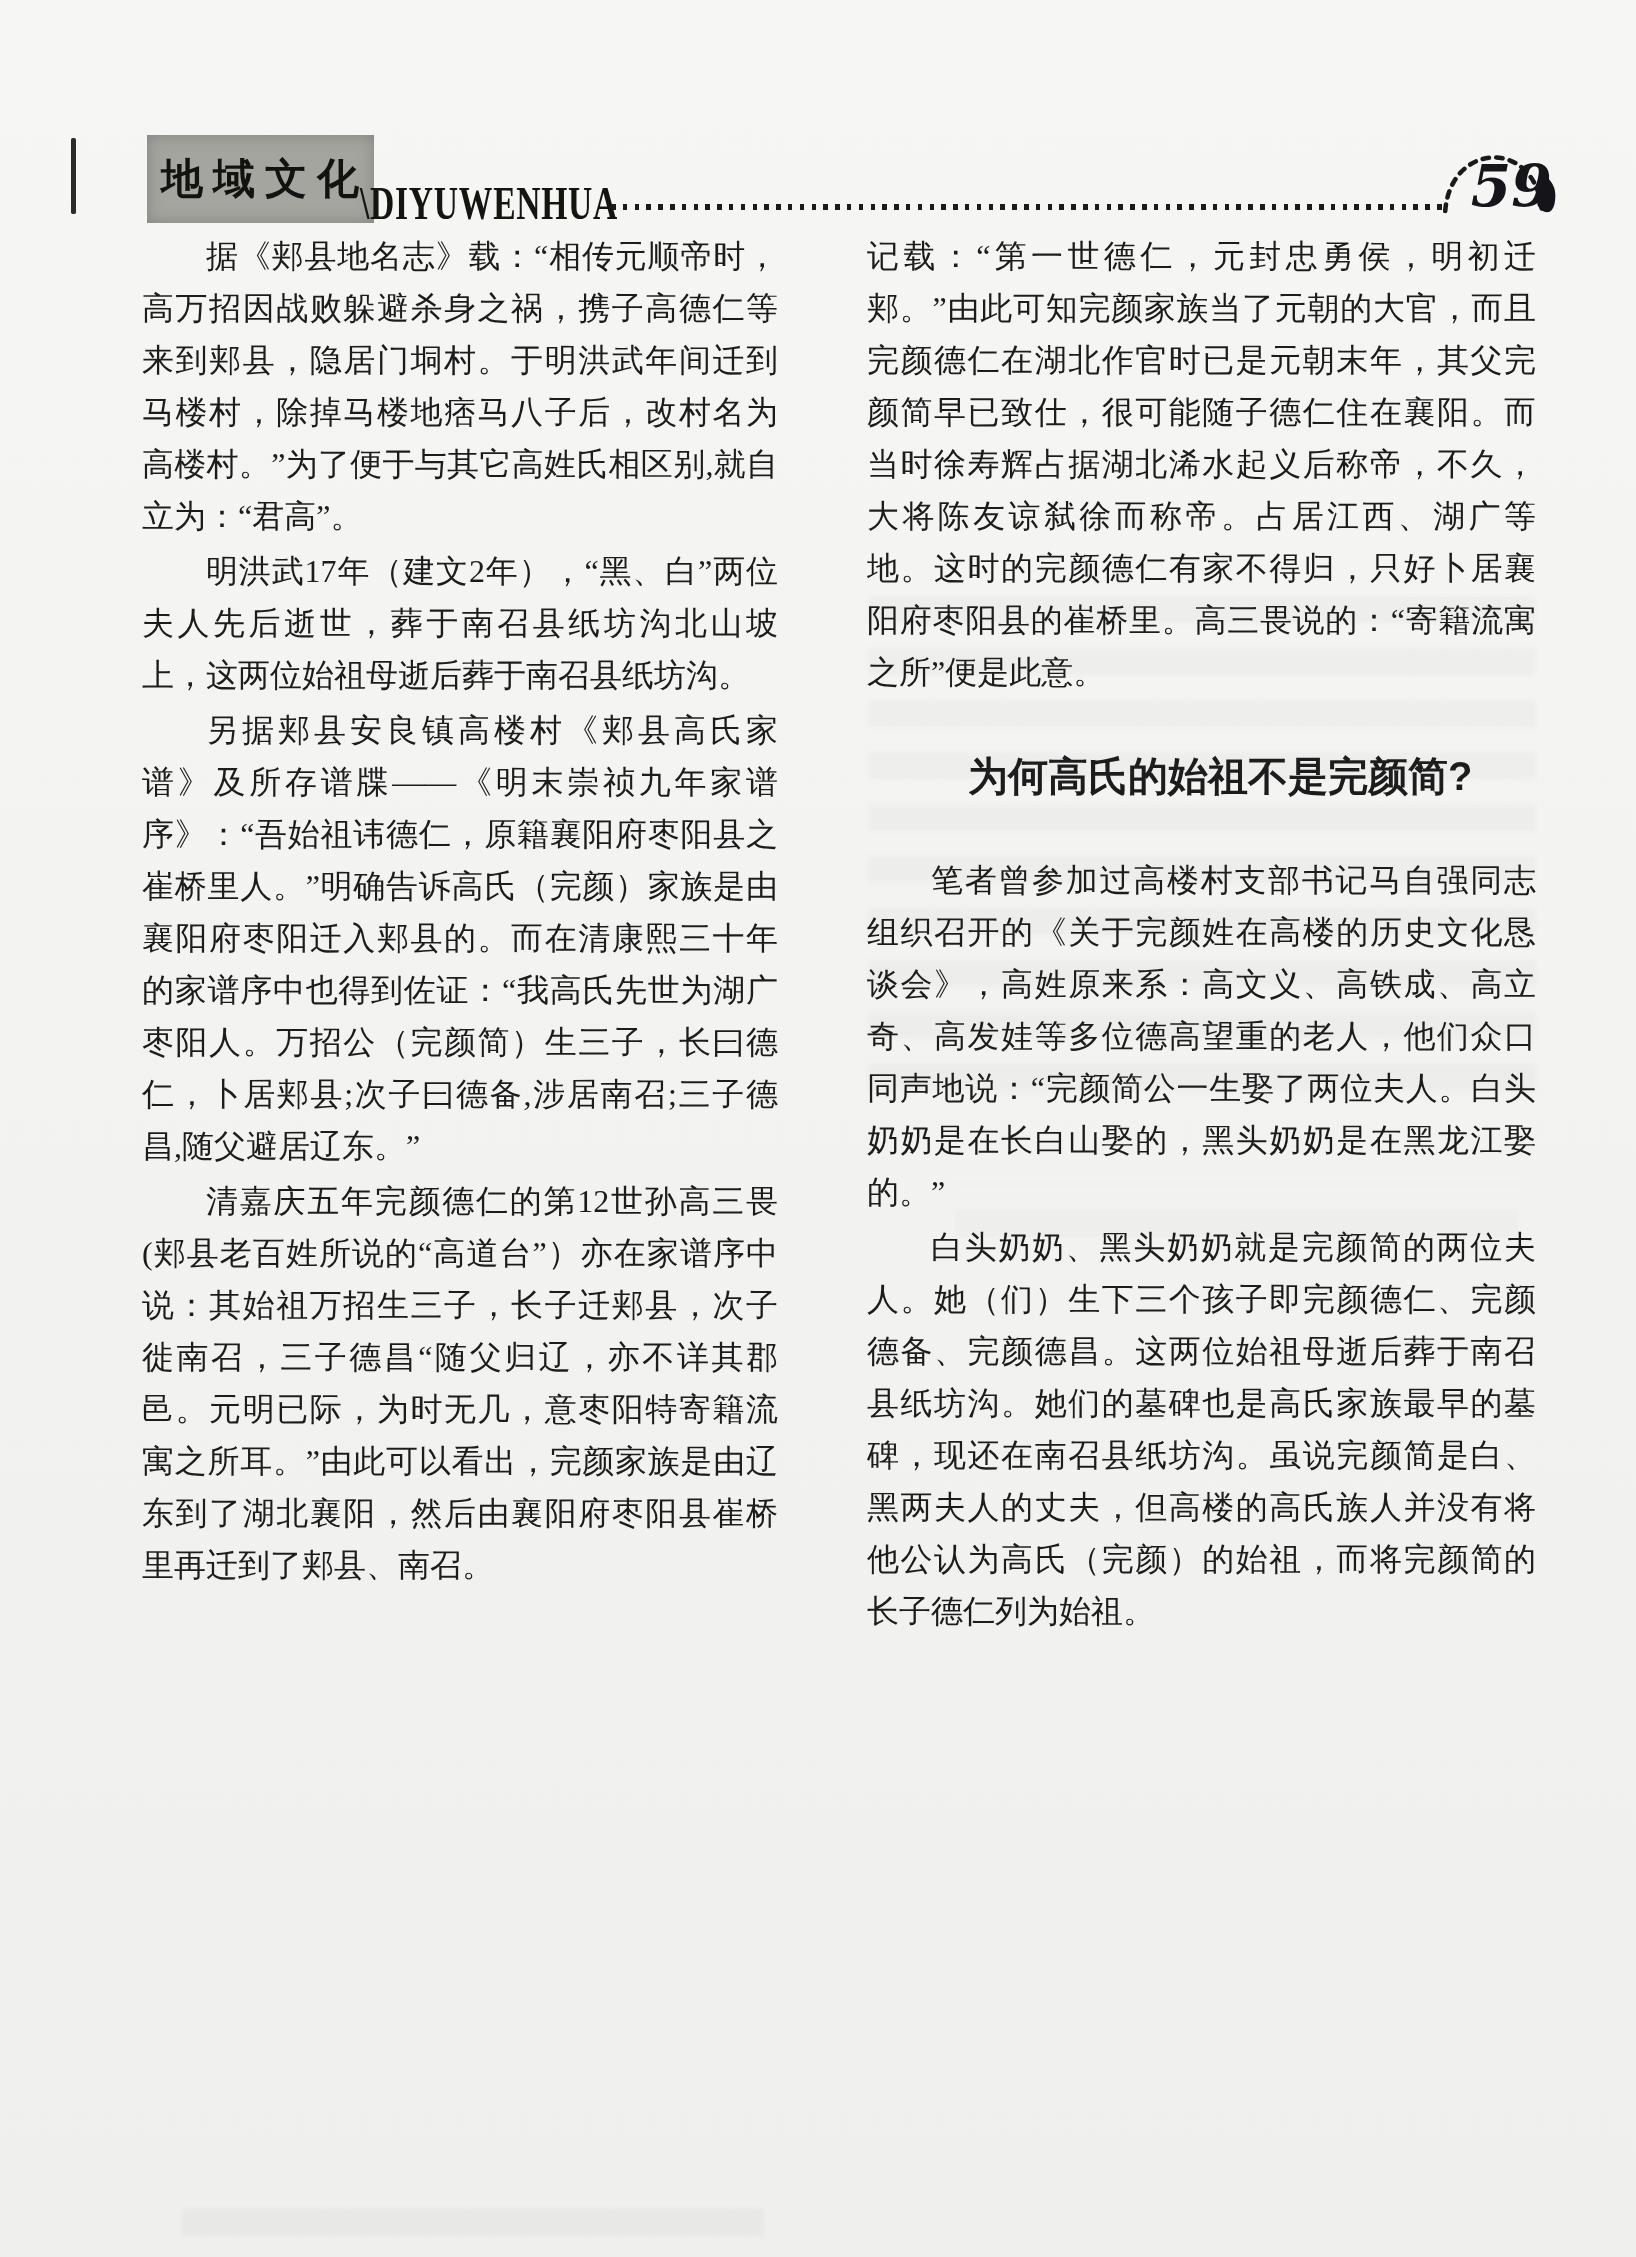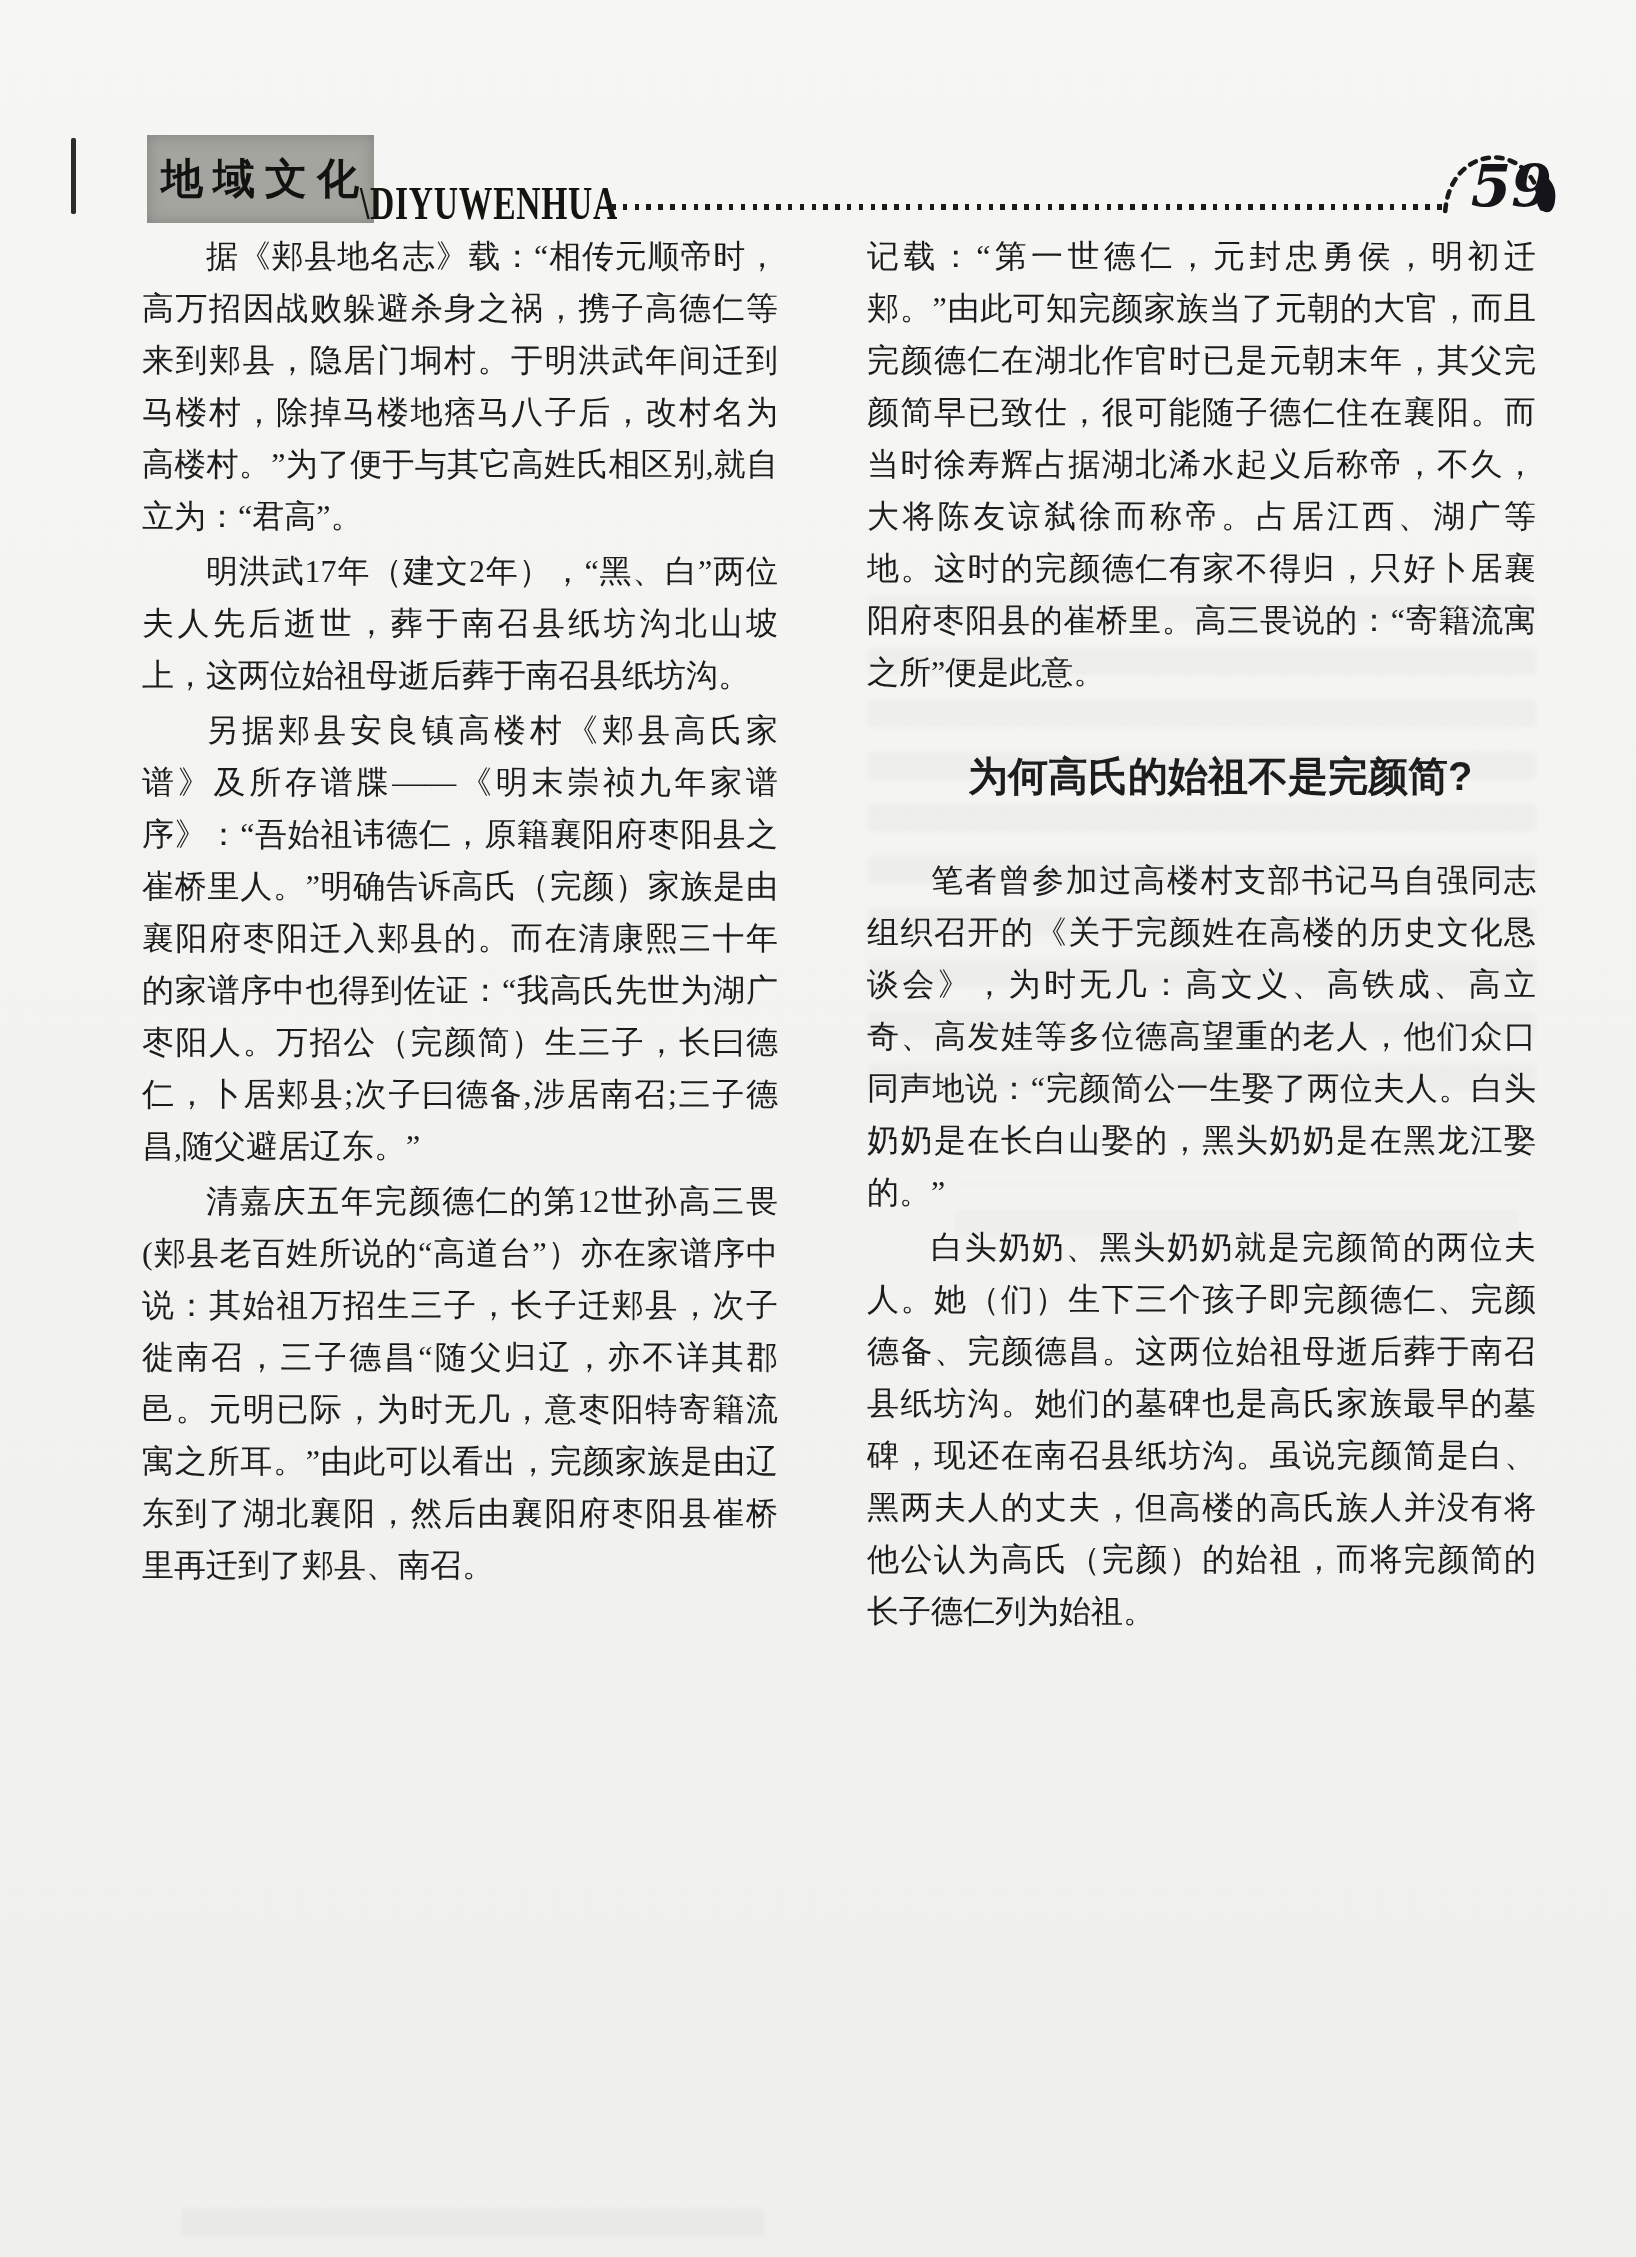--- a/index.html
+++ b/index.html
@@ -99,21 +99,21 @@
     <p>据《郏县地名志》载：“相传元顺帝时，高万招因战败躲避杀身之祸，携子高德仁等来到郏县，隐居门垌村。于明洪武年间迁到马楼村，除掉马楼地痞马八子后，改村名为高楼村。”为了便于与其它高姓氏相区别,就自立为：“君高”。</p>
     <p>明洪武17年（建文2年），“黑、白”两位夫人先后逝世，葬于南召县纸坊沟北山坡上，这两位始祖母逝后葬于南召县纸坊沟。</p>
     <p>另据郏县安良镇高楼村《郏县高氏家谱》及所存谱牒——《明末崇祯九年家谱序》：“吾始祖讳德仁，原籍襄阳府枣阳县之崔桥里人。”明确告诉高氏（完颜）家族是由襄阳府枣阳迁入郏县的。而在清康熙三十年的家谱序中也得到佐证：“我高氏先世为湖广枣阳人。万招公（完颜简）生三子，长曰德仁，卜居郏县;次子曰德备,涉居南召;三子德昌,随父避居辽东。”</p>
     <p>清嘉庆五年完颜德仁的第12世孙高三畏(郏县老百姓所说的“高道台”）亦在家谱序中说：其始祖万招生三子，长子迁郏县，次子徙南召，三子德昌“随父归辽，亦不详其郡邑。元明已际，为时无几，意枣阳特寄籍流寓之所耳。”由此可以看出，完颜家族是由辽东到了湖北襄阳，然后由襄阳府枣阳县崔桥里再迁到了郏县、南召。</p>
 
   </div>
 
   <div class="column col-right">
     <p class="no-indent">记载：“第一世德仁，元封忠勇侯，明初迁郏。”由此可知完颜家族当了元朝的大官，而且完颜德仁在湖北作官时已是元朝末年，其父完颜简早已致仕，很可能随子德仁住在襄阳。而当时徐寿辉占据湖北浠水起义后称帝，不久，大将陈友谅弑徐而称帝。占居江西、湖广等地。这时的完颜德仁有家不得归，只好卜居襄阳府枣阳县的崔桥里。高三畏说的：“寄籍流寓之所”便是此意。</p>
     <p class="heading">为何高氏的始祖不是完颜简?</p>
-    <p>笔者曾参加过高楼村支部书记马自强同志组织召开的《关于完颜姓在高楼的历史文化恳谈会》，为时无几：高文义、高铁成、高立奇、高发娃等多位德高望重的老人，他们众口同声地说：“完颜简公一生娶了两位夫人。白头奶奶是在长白山娶的，黑头奶奶是在黑龙江娶的。”</p>
+    <p>笔者曾参加过高楼村支部书记马自强同志组织召开的《关于完颜姓在高楼的历史文化恳谈会》，高姓原来系：高文义、高铁成、高立奇、高发娃等多位德高望重的老人，他们众口同声地说：“完颜简公一生娶了两位夫人。白头奶奶是在长白山娶的，黑头奶奶是在黑龙江娶的。”</p>
     <p>白头奶奶、黑头奶奶就是完颜简的两位夫人。她（们）生下三个孩子即完颜德仁、完颜德备、完颜德昌。这两位始祖母逝后葬于南召县纸坊沟。她们的墓碑也是高氏家族最早的墓碑，现还在南召县纸坊沟。虽说完颜简是白、黑两夫人的丈夫，但高楼的高氏族人并没有将他公认为高氏（完颜）的始祖，而将完颜简的长子德仁列为始祖。</p>
   </div>
 
   <div class="ghost ghost-a"></div>
   <div class="ghost ghost-b"></div>
   <div class="ghost ghost-c"></div>
 
 </div>
 
 

